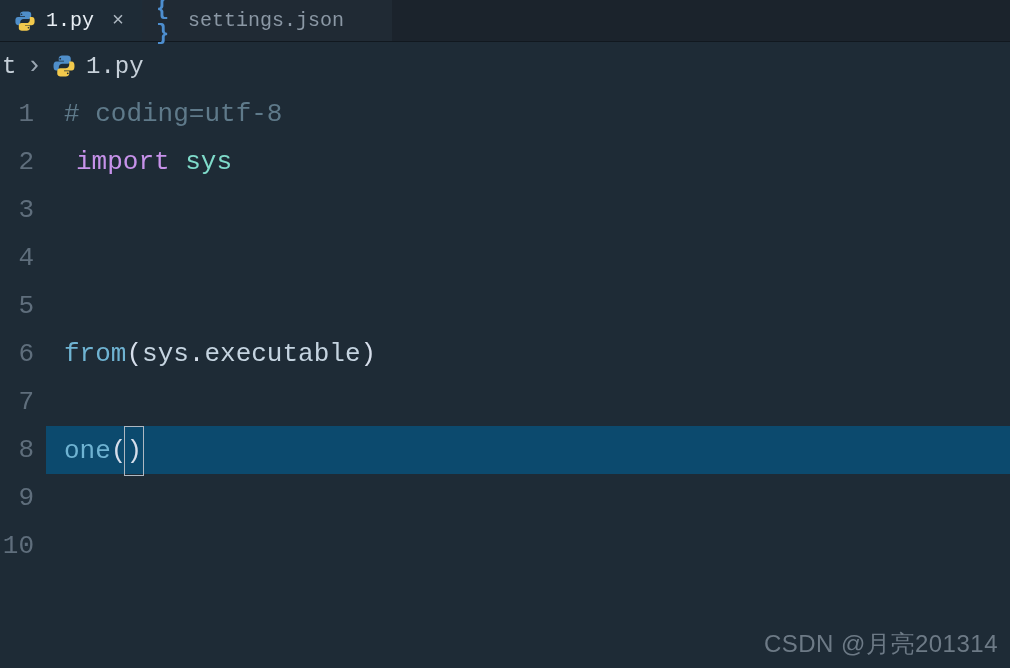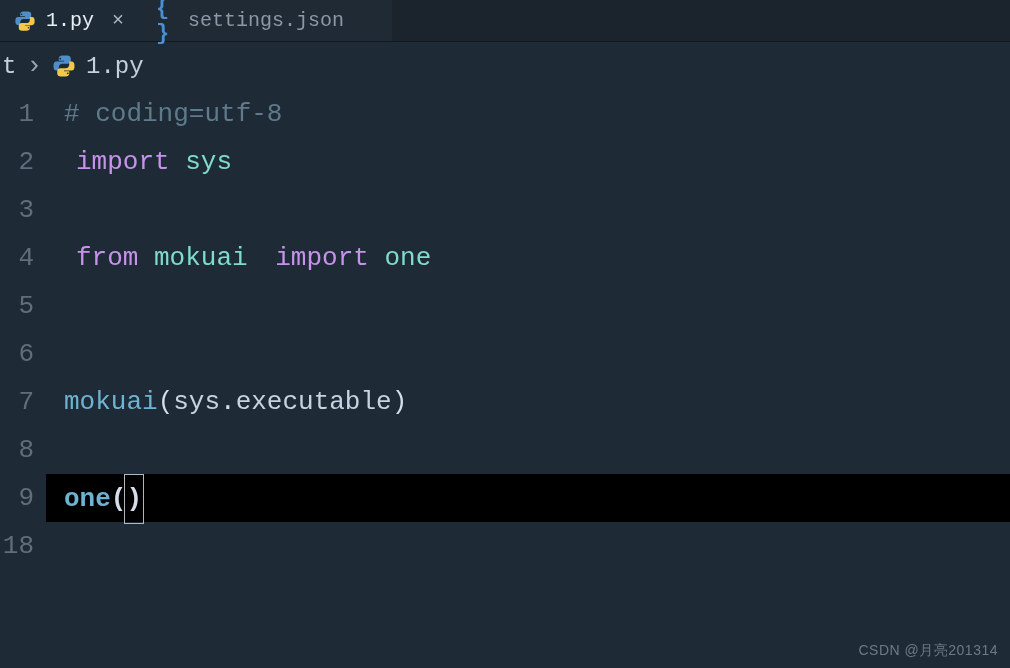--- a/index.html
+++ b/index.html
@@ -85,22 +85,21 @@
   .code {
     flex: 1;
     position: relative;
   }
   .line {
     height: 48px;
     white-space: pre;
     padding-left: 18px;
   }
   .line.current {
-    background: #000000;
-    font-weight: bold;
+    background: #0c4a6e;
   }
   
   .tok-comment  { color: #5f7a8a; }
   .tok-keyword  { color: #c792ea; margin-left: 12px; }
   .tok-module   { color: #7fdbca; } 
   .tok-ident    { color: #c5d4e0; }
   .tok-builtin  { color: #6fb3d2; }
   .tok-punct    { color: #d6deeb; }
   .tok-call     { color: #6fb3d2; }
 
@@ -110,21 +109,21 @@
     padding: 0 1px;
     margin-left: -2px;
   }
 
   
   .watermark {
     position: absolute;
     right: 12px;
     bottom: 8px;
     font-family: Arial, sans-serif;
-    font-size: 14px;
+    font-size: 24px;
     color: #6d7a86;
     letter-spacing: 0.5px;
   }
 
   
   .py-logo svg { width: 24px; height: 24px; display: block; }
 
   
   .json-icon {
     color: #4d8ecf;
@@ -179,28 +178,27 @@
   <div class="gutter" id="gutter">
       <div>1</div>
       <div>2</div>
       <div>3</div>
       <div>4</div>
       <div>5</div>
       <div>6</div>
       <div>7</div>
       <div>8</div>
       <div>9</div>
-      <div>18</div>
+      <div>10</div>
     </div>
   <div class="code" id="code">
       <div class="line"><span class="tok-comment"># coding=utf-8</span></div>
       <div class="line"><span class="tok-keyword">import </span><span class="tok-module">sys</span></div>
       <div class="line"></div>
-      <div class="line"><span class="tok-keyword">from </span><span class="tok-module">mokuai </span><span class="tok-keyword">import </span><span class="tok-module">one</span></div>
-      <div class="line"></div>
-      <div class="line"></div>
-      <div class="line"><span class="tok-builtin">mokuai</span><span class="tok-punct">(</span><span class="tok-ident">sys</span><span class="tok-punct">.</span><span class="tok-ident">executable</span><span class="tok-punct">)</span></div>
+      <div class="line"></div>
+      <div class="line"></div>
+      <div class="line"><span class="tok-builtin">from</span><span class="tok-punct">(</span><span class="tok-ident">sys</span><span class="tok-punct">.</span><span class="tok-ident">executable</span><span class="tok-punct">)</span></div>
       <div class="line"></div>
       <div class="line current"><span class="tok-call">one</span><span class="tok-punct">(</span><span class="tok-punct cursor-box">)</span></div>
     </div>
 </div>
 
 <div class="watermark">CSDN @月亮201314</div>
 
 </body></html>

